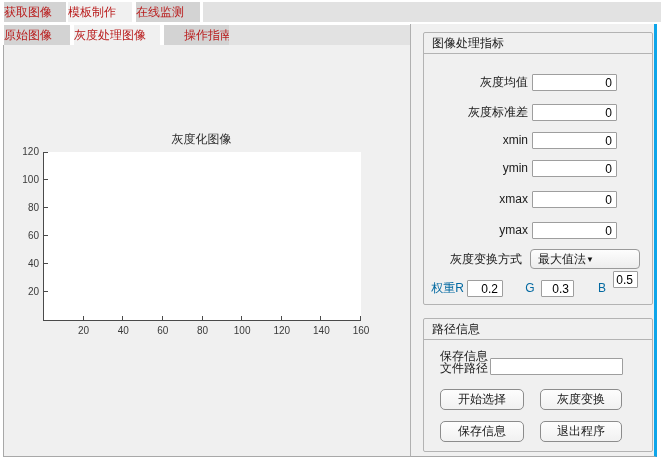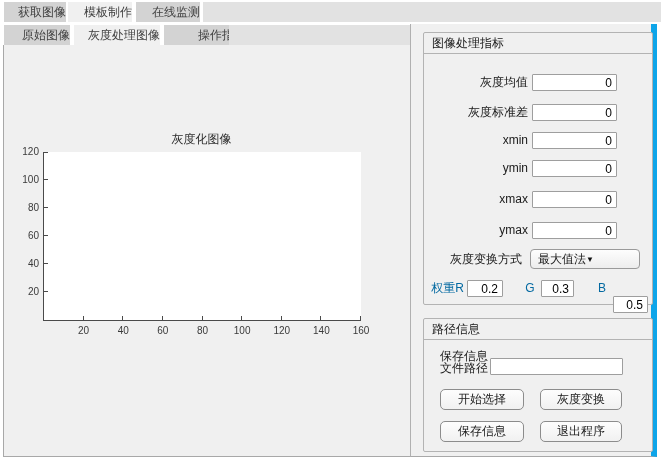--- a/index.html
+++ b/index.html
@@ -9,33 +9,33 @@
     font-family:"Liberation Sans","DejaVu Sans",sans-serif;
     font-size:12px;color:#1a1a1a;
     -webkit-font-smoothing:antialiased;
   }
   .abs{position:absolute;}
   
   .tabstrip{position:absolute;height:20px;background:transparent;}
   #strip-top{left:0;top:2;top:2px;width:661px;}
   #strip-inner{left:3px;top:25px;width:407px;}
   .tab{
-    position:absolute;top:0;height:20px;line-height:20px;text-align:right;
-    background:#d3d3d3;color:#404040;cursor:default;white-space:nowrap;
+    position:absolute;top:0;height:20px;line-height:20px;text-align:left;
+    background:#d3d3d3;color:#b91c1c;cursor:default;white-space:nowrap;
   }
   .tab.selected{background:#f0f0f0;}
   .strip-fill{position:absolute;top:0;height:20px;background:#e2e2e2;}
   
   #left-pane{
     left:3px;top:45px;width:407px;height:412px;background:#f0f0f0;
     border-left:1px solid #a8a8a8;border-bottom:1px solid #a8a8a8;box-sizing:border-box;
   }
   #right-pane{
     left:410px;top:24px;width:247px;height:433px;background:#f0f0f0;
-    border-left:1px solid #b0b0b0;border-right:6px solid #0ea5e9;border-bottom:1px solid #a8a8a8;
+    border-left:1px solid #b0b0b0;border-right:3px solid #0ea5e9;border-bottom:1px solid #a8a8a8;
     box-sizing:border-box;
   }
   
   #chart-title{left:43px;top:131px;width:317px;text-align:center;color:#2e2e2e;font-size:12px;}
   #axes{
     left:43px;top:152px;width:317px;height:168px;background:#ffffff;
     border-left:1px solid #4a4a4a;border-bottom:1px solid #4a4a4a;box-sizing:content-box;
   }
   .xtick-mark{position:absolute;bottom:0;width:1px;height:4px;background:#4a4a4a;}
   .ytick-mark{position:absolute;left:0;width:4px;height:1px;background:#4a4a4a;}
@@ -177,21 +177,21 @@
     <div id="dropdown">
       <span>最大值法</span>
       <span class="dd-arrow">▼</span>
     </div>
 
     <span class="mini-label" style="left:0;top:247px;width:40px;text-align:right;">权重R</span>
     <input class="mini-input" style="left: 43px; top: 247px; width: 36px;" value="0.2">
     <span class="mini-label" style="left:99px;top:247px;width:14px;">G</span>
     <input class="mini-input" style="left: 117px; top: 247px; width: 33px;" value="0.3">
     <span class="mini-label" style="left:171px;top:247px;width:14px;">B</span>
-    <input class="mini-input" style="left: 189px; top: 263px; width: 35px;" value="0.5">
+    <input class="mini-input" style="left: 189px; top: 238px; width: 25px;" value="0.5">
   </div>
 
   <div class="panel" id="panel-path">
     <div class="panel-title">路径信息</div>
 
     <div id="file-label">
       <span>保存信息</span><br>
       <span>文件路径</span>
     </div>
     <input id="file-input" value="" style="">

